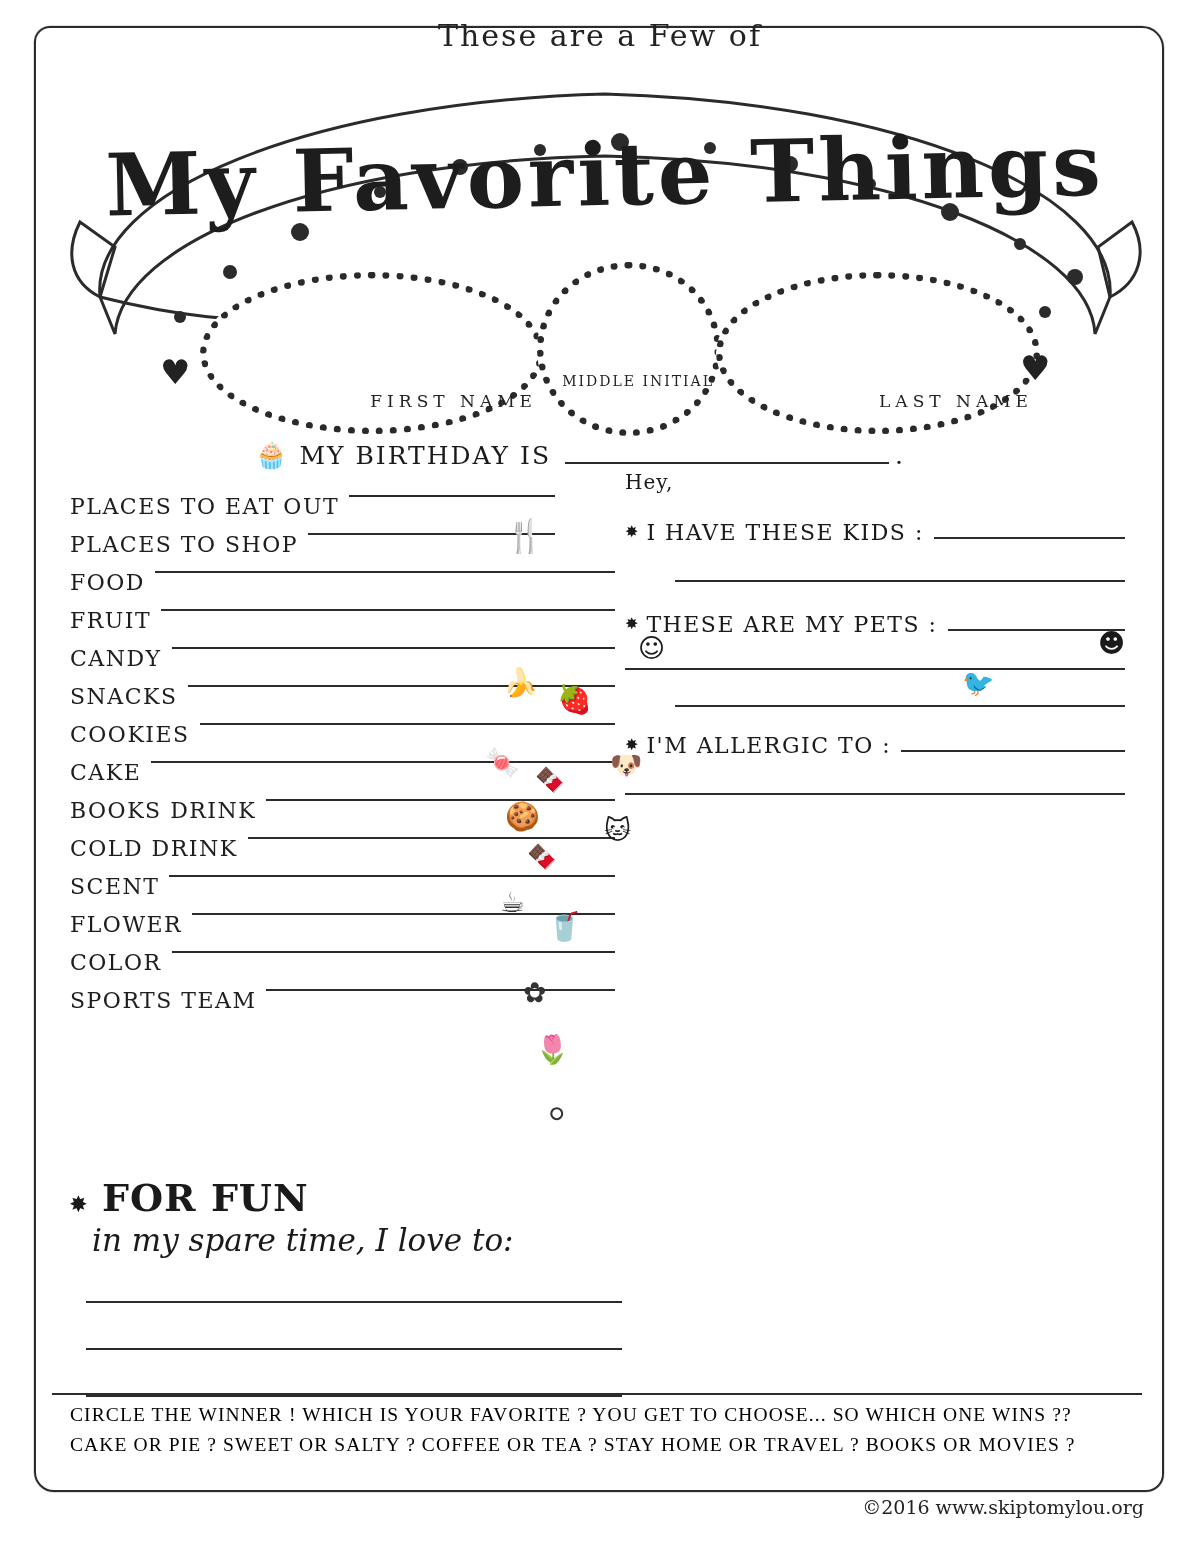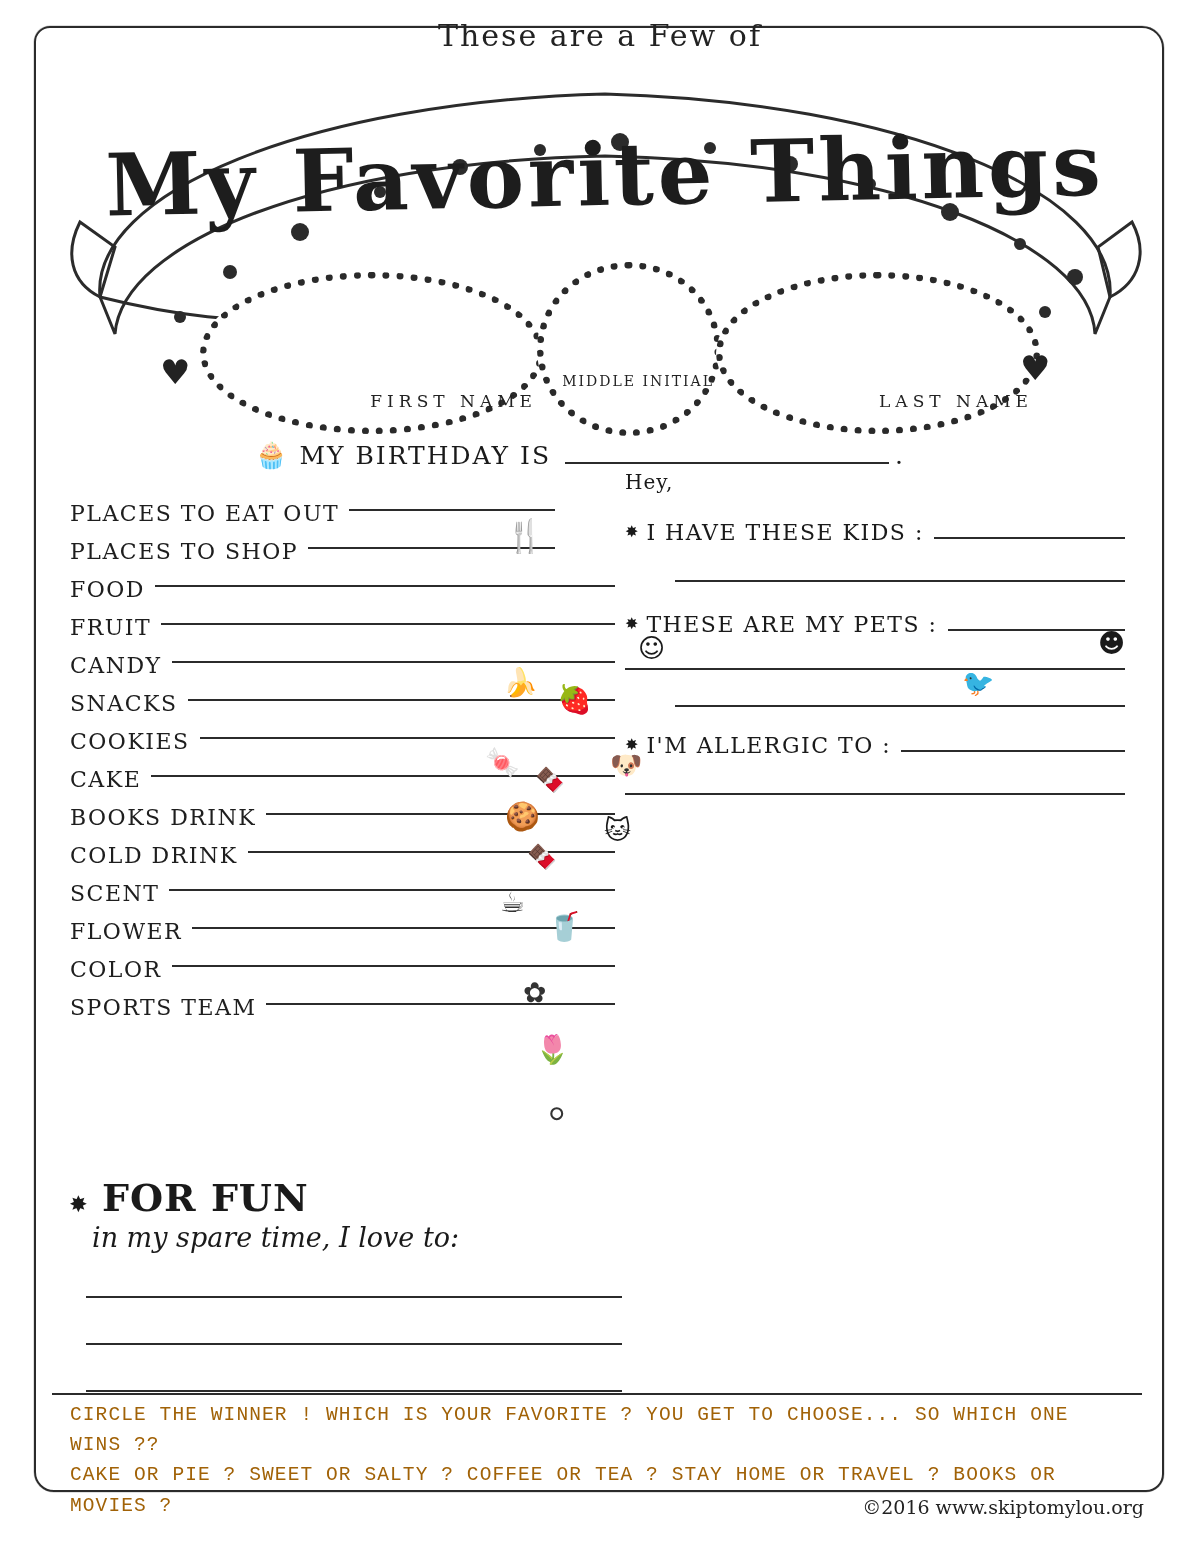--- a/index.html
+++ b/index.html
@@ -142,21 +142,21 @@
   }
   .fav-pre {
     font-family: "DejaVu Serif", serif;
     font-size: 26px;
     font-weight: normal;
   }
 
   .fav-list { margin-top: 14px; }
   .fav-row {
     display: flex;
-    align-items: center;
+    align-items: flex-start;
     height: 38px;
   }
   .fav-label {
     font-family: "DejaVu Serif", serif;
     font-size: 22px;
     letter-spacing: 1.5px;
     white-space: nowrap;
     color: #1e1e1e;
   }
   .fav-line {
@@ -189,21 +189,21 @@
   }
   .forfun-title {
     font-family: "DejaVu Serif", serif;
     font-weight: bold;
     font-size: 38px;
     letter-spacing: 1px;
     margin-left: 8px;
   }
   .forfun-sub {
     font-family: "DejaVu Serif", serif;
-    font-size: 27px;
+    font-size: 31px;
     font-style: italic;
     margin-left: 30px;
     margin-top: 2px;
   }
   .blank-line {
     border-bottom: 2px solid #2b2b2b;
     height: 1px;
   }
   .forfun-lines { margin-top: 42px; }
   .forfun-lines .blank-line { margin: 0 0 44px 24px; }
@@ -274,25 +274,25 @@
   }
   .wish-lines { margin-top: 42px; }
   .wish-lines .blank-line { margin-bottom: 47px; }
 
   
   .footer-block {
     position: absolute;
     left: 70px;
     top: 1400px;
     width: 1060px;
-    font-family: Liberation Mono, monospace;
+    font-family: Liberation Serif, serif;
     font-size: 19.5px;
     letter-spacing: 1.1px;
     line-height: 1.55;
-    color: #a16207;
+    color: #000000;
   }
   .credit {
     position: absolute;
     right: 56px;
     top: 1496px;
     font-family: "DejaVu Serif", serif;
     font-size: 19px;
     color: #222;
   }
 

